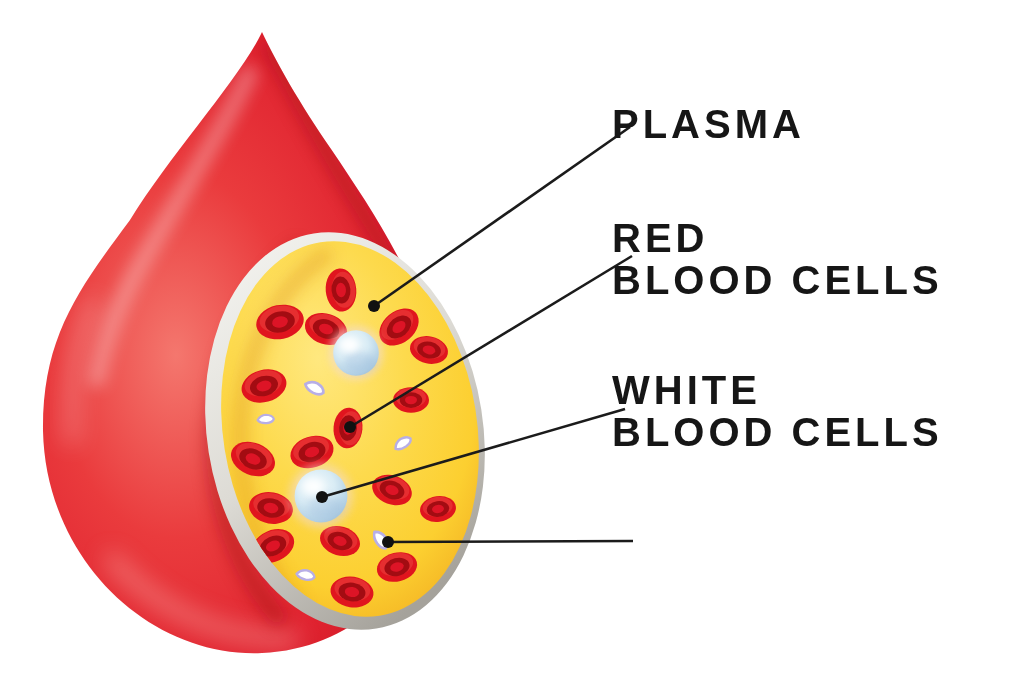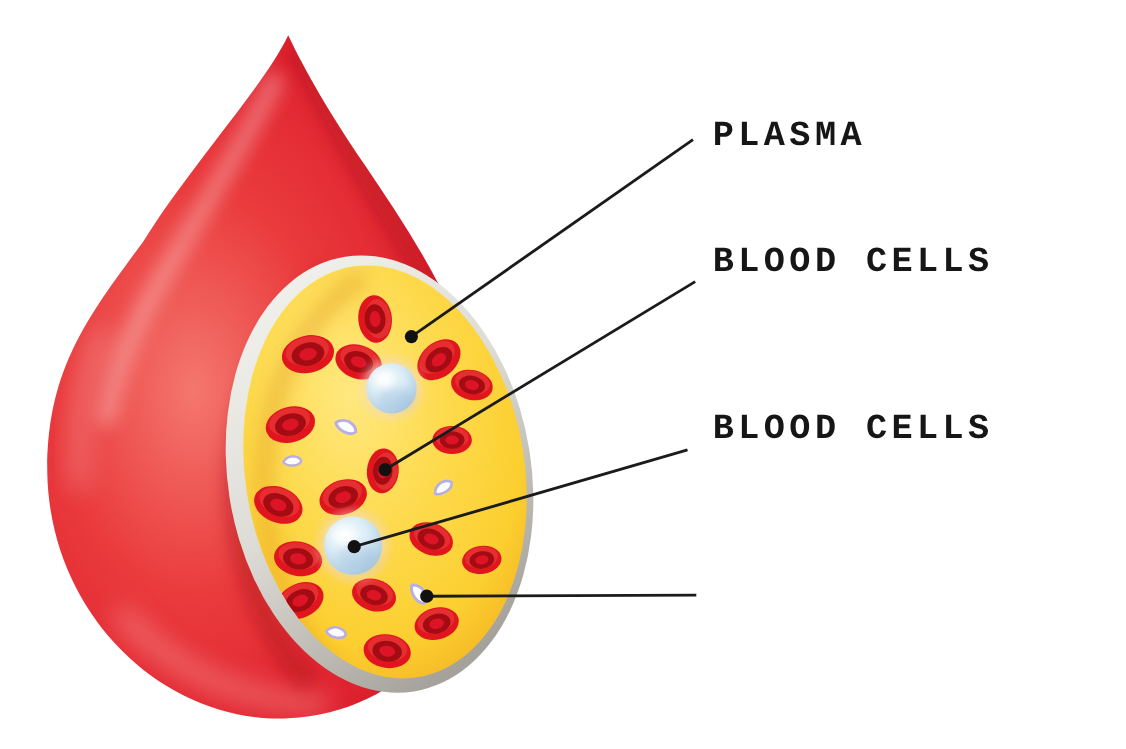--- a/index.html
+++ b/index.html
@@ -6,24 +6,24 @@
   .stage{
     position:relative;
     width:1024px;height:681px;
     background:#ffffff;
     overflow:hidden;
     font-family:"Liberation Sans", sans-serif;
   }
   .artwork{position:absolute;left:0;top:0;width:1024px;height:681px;}
   .label{
     position:absolute;
-    left:648px;
-    font-family:Liberation Mono, monospace;
+    left:612px;
+    font-family:Liberation Sans, sans-serif;
     font-weight:700;
-    font-size:32px;
+    font-size:40px;
     line-height:42px;
     letter-spacing:4px;
     color:#161616;
     white-space:nowrap;
   }
   .label span{display:block;}
   .label-plasma{top:103px;}
   .label-rbc{top:217px;}
   .label-wbc{top:369px;}
   .label-plt{top:521px;}
@@ -156,19 +156,21 @@
       <circle cx="350" cy="427" r="6"></circle>
       <circle cx="322" cy="497" r="6"></circle>
       <circle cx="388" cy="542" r="6"></circle>
     </g>
   </svg>
 
   <div class="label label-plasma">
     <span>PLASMA</span>
   </div>
   <div class="label label-rbc">
+    <span>RED</span>
     <span>BLOOD CELLS</span>
   </div>
   <div class="label label-wbc">
+    <span>WHITE</span>
     <span>BLOOD CELLS</span>
   </div>
 
 </div>
 
 </body></html>

